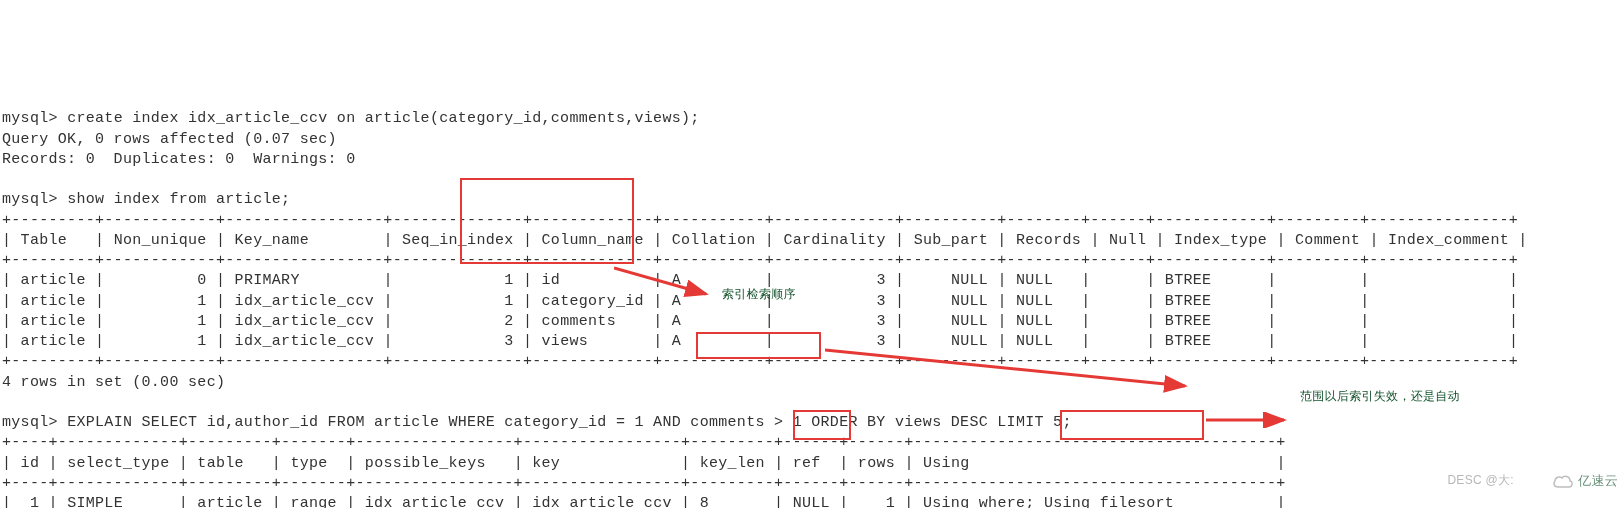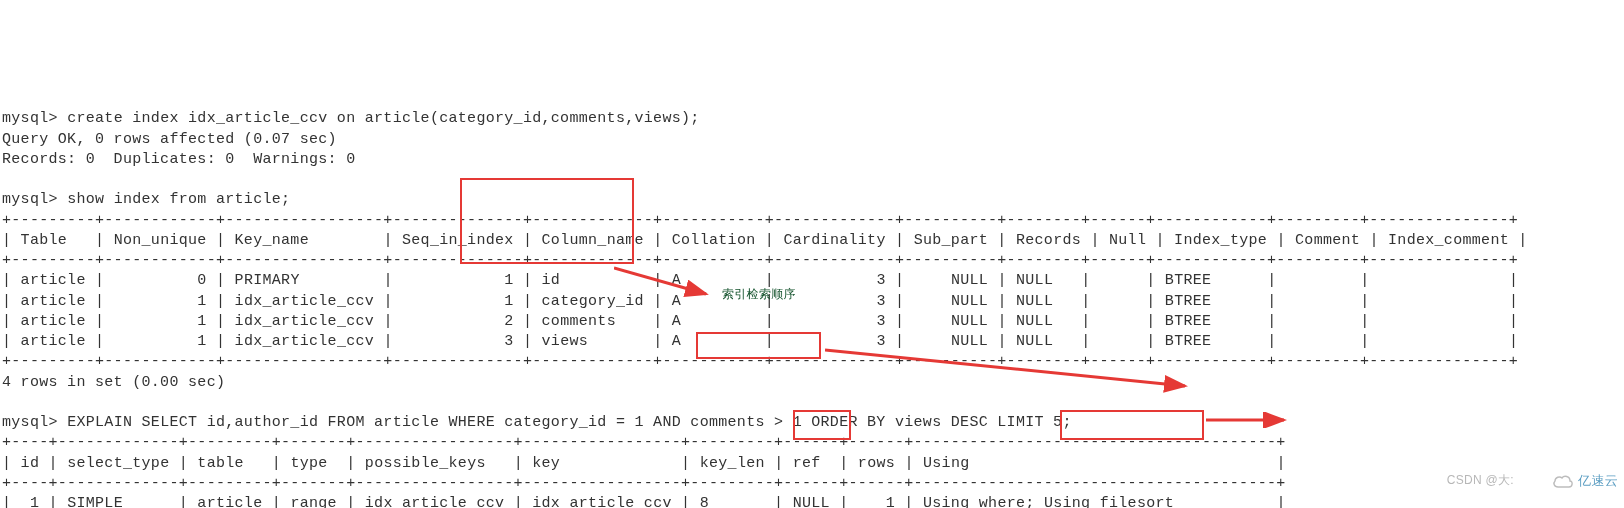--- a/index.html
+++ b/index.html
@@ -36,21 +36,21 @@
     .watermark-right {
       position: absolute;
       right: 6px;
       bottom: 18px;
       opacity: 0.65;
       display: flex;
       align-items: center;
       gap: 4px;
       font-family: "Microsoft YaHei", sans-serif;
       font-size: 13px;
-      color: #0369a1;
+      color: #14532d;
     }
     .csdn-wm {
       position: absolute;
       right: 110px;
       bottom: 20px;
       opacity: 0.6;
       font-family: "Microsoft YaHei", sans-serif;
       font-size: 12px;
       color: #888;
     }
@@ -113,23 +113,24 @@
 
 <svg class="arrow overlay" style="left:1206px; top:412px; width:86px; height:16px;">
   <defs>
       <marker id="ah3" markerWidth="8" markerHeight="8" refX="7" refY="3" orient="auto">
         <path d="M0,0 L8,3 L0,6 Z" fill="#e53935"></path>
       </marker>
     </defs>
   <line x1="0" y1="8" x2="78" y2="8" stroke="#e53935" stroke-width="3" marker-end="url(#ah3)"></line>
 </svg>
 <div class="anno" style="left:1300px; top:388px; line-height:1.4;">
+  <div>范围以后索引失效，还是自动</div>
 </div>
 
-<div class="csdn-wm">CSDN @大:</div>
+<div class="csdn-wm">DESC @大:</div>
 <div class="watermark-right">
   <svg width="22" height="16" viewBox="0 0 22 16">
       <path d="M6 14 C2 14 1 10 3 8 C3 4 8 3 10 5 C12 2 18 3 18 8 C21 8 21 14 17 14 Z" fill="none" stroke="#999" stroke-width="1.4"></path>
     </svg>
   <span>亿速云</span>
 </div>
 
 
 
 

